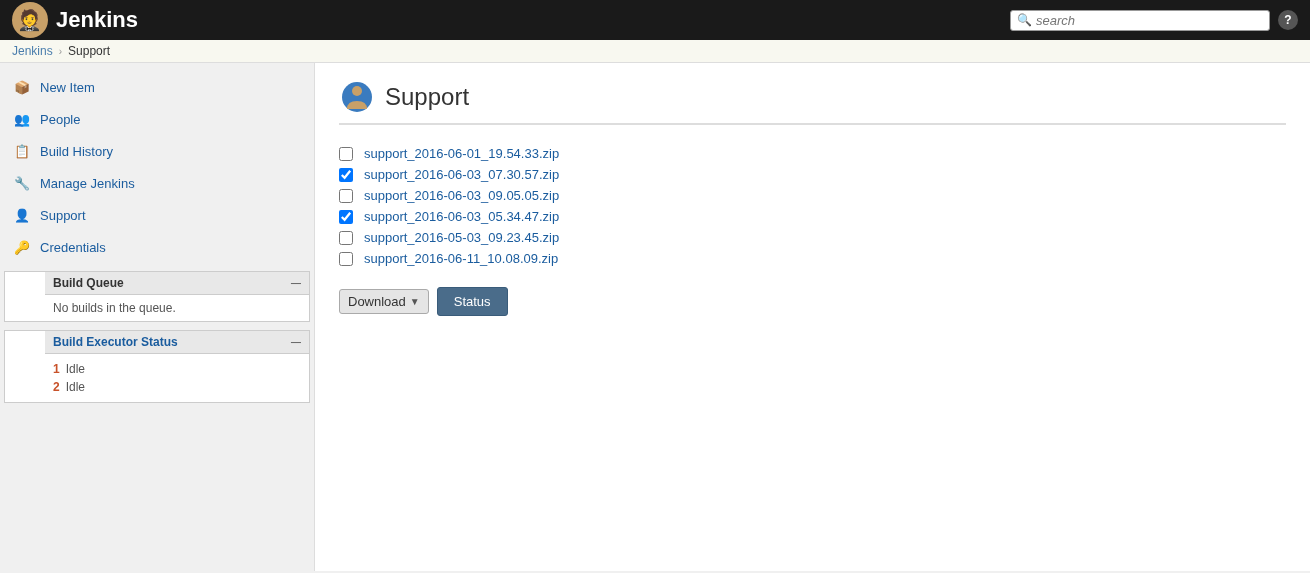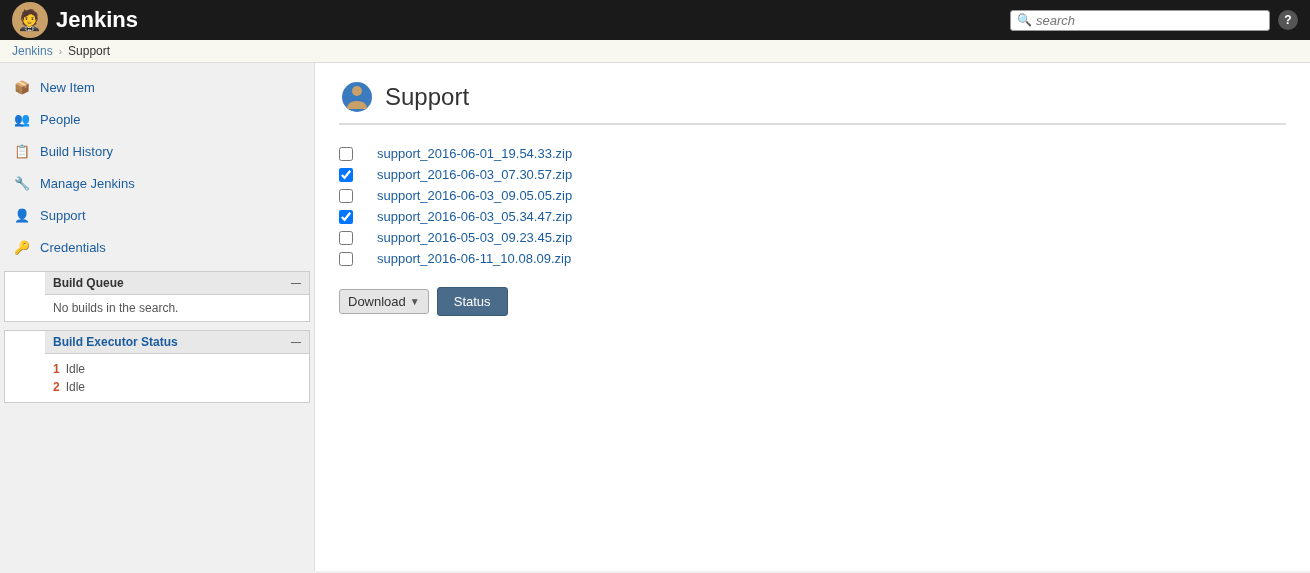--- a/index.html
+++ b/index.html
@@ -50,21 +50,21 @@
     .executor-status { color: #555; }
 
     
     #main { flex: 1; background: #fff; padding: 16px 24px; }
     #page-header { display: flex; align-items: center; gap: 10px; margin-bottom: 18px; border-bottom: 2px solid #ddd; padding-bottom: 8px; }
     #page-header-icon { width: 36px; height: 36px; display: flex; align-items: center; justify-content: center; }
     #page-header-title { font-size: 24px; color: #333; font-weight: normal; }
 
     
     .file-list { margin-bottom: 18px; }
-    .file-row { display: flex; align-items: center; gap: 24px; padding: 3px 0; }
+    .file-row { display: flex; align-items: center; gap: 11px; padding: 3px 0; }
     .file-row input[type="checkbox"] { width: 14px; height: 14px; cursor: pointer; }
     .file-row label { color: #1a5c9e; cursor: pointer; font-size: 13px; }
 
     
     .actions-row { display: flex; align-items: center; gap: 8px; margin-top: 12px; }
     .dropdown-btn {
       display: flex; align-items: center; background: #e5e5e5; border: 1px solid #aaa; border-radius: 3px; padding: 4px 8px; cursor: pointer; font-size: 13px; gap: 4px;
     }
     .dropdown-arrow { font-size: 10px; color: #555; }
     .submit-btn {
@@ -123,21 +123,21 @@
           <span>Credentials</span>
         </a>
       </div>
 
     <div class="sidebar-panel">
       <div class="sidebar-panel-header">
         <span>Build Queue</span>
         <span class="panel-minimize">─</span>
       </div>
       <div class="sidebar-panel-body">
-        <span>No builds in the search.</span>
+        <span>No builds in the queue.</span>
       </div>
     </div>
 
     <div class="sidebar-panel">
       <div class="sidebar-panel-header">
         <a href="#">Build Executor Status</a>
         <span class="panel-minimize">─</span>
       </div>
       <div class="sidebar-panel-body" id="executor-list">
           <div class="executor-row">

